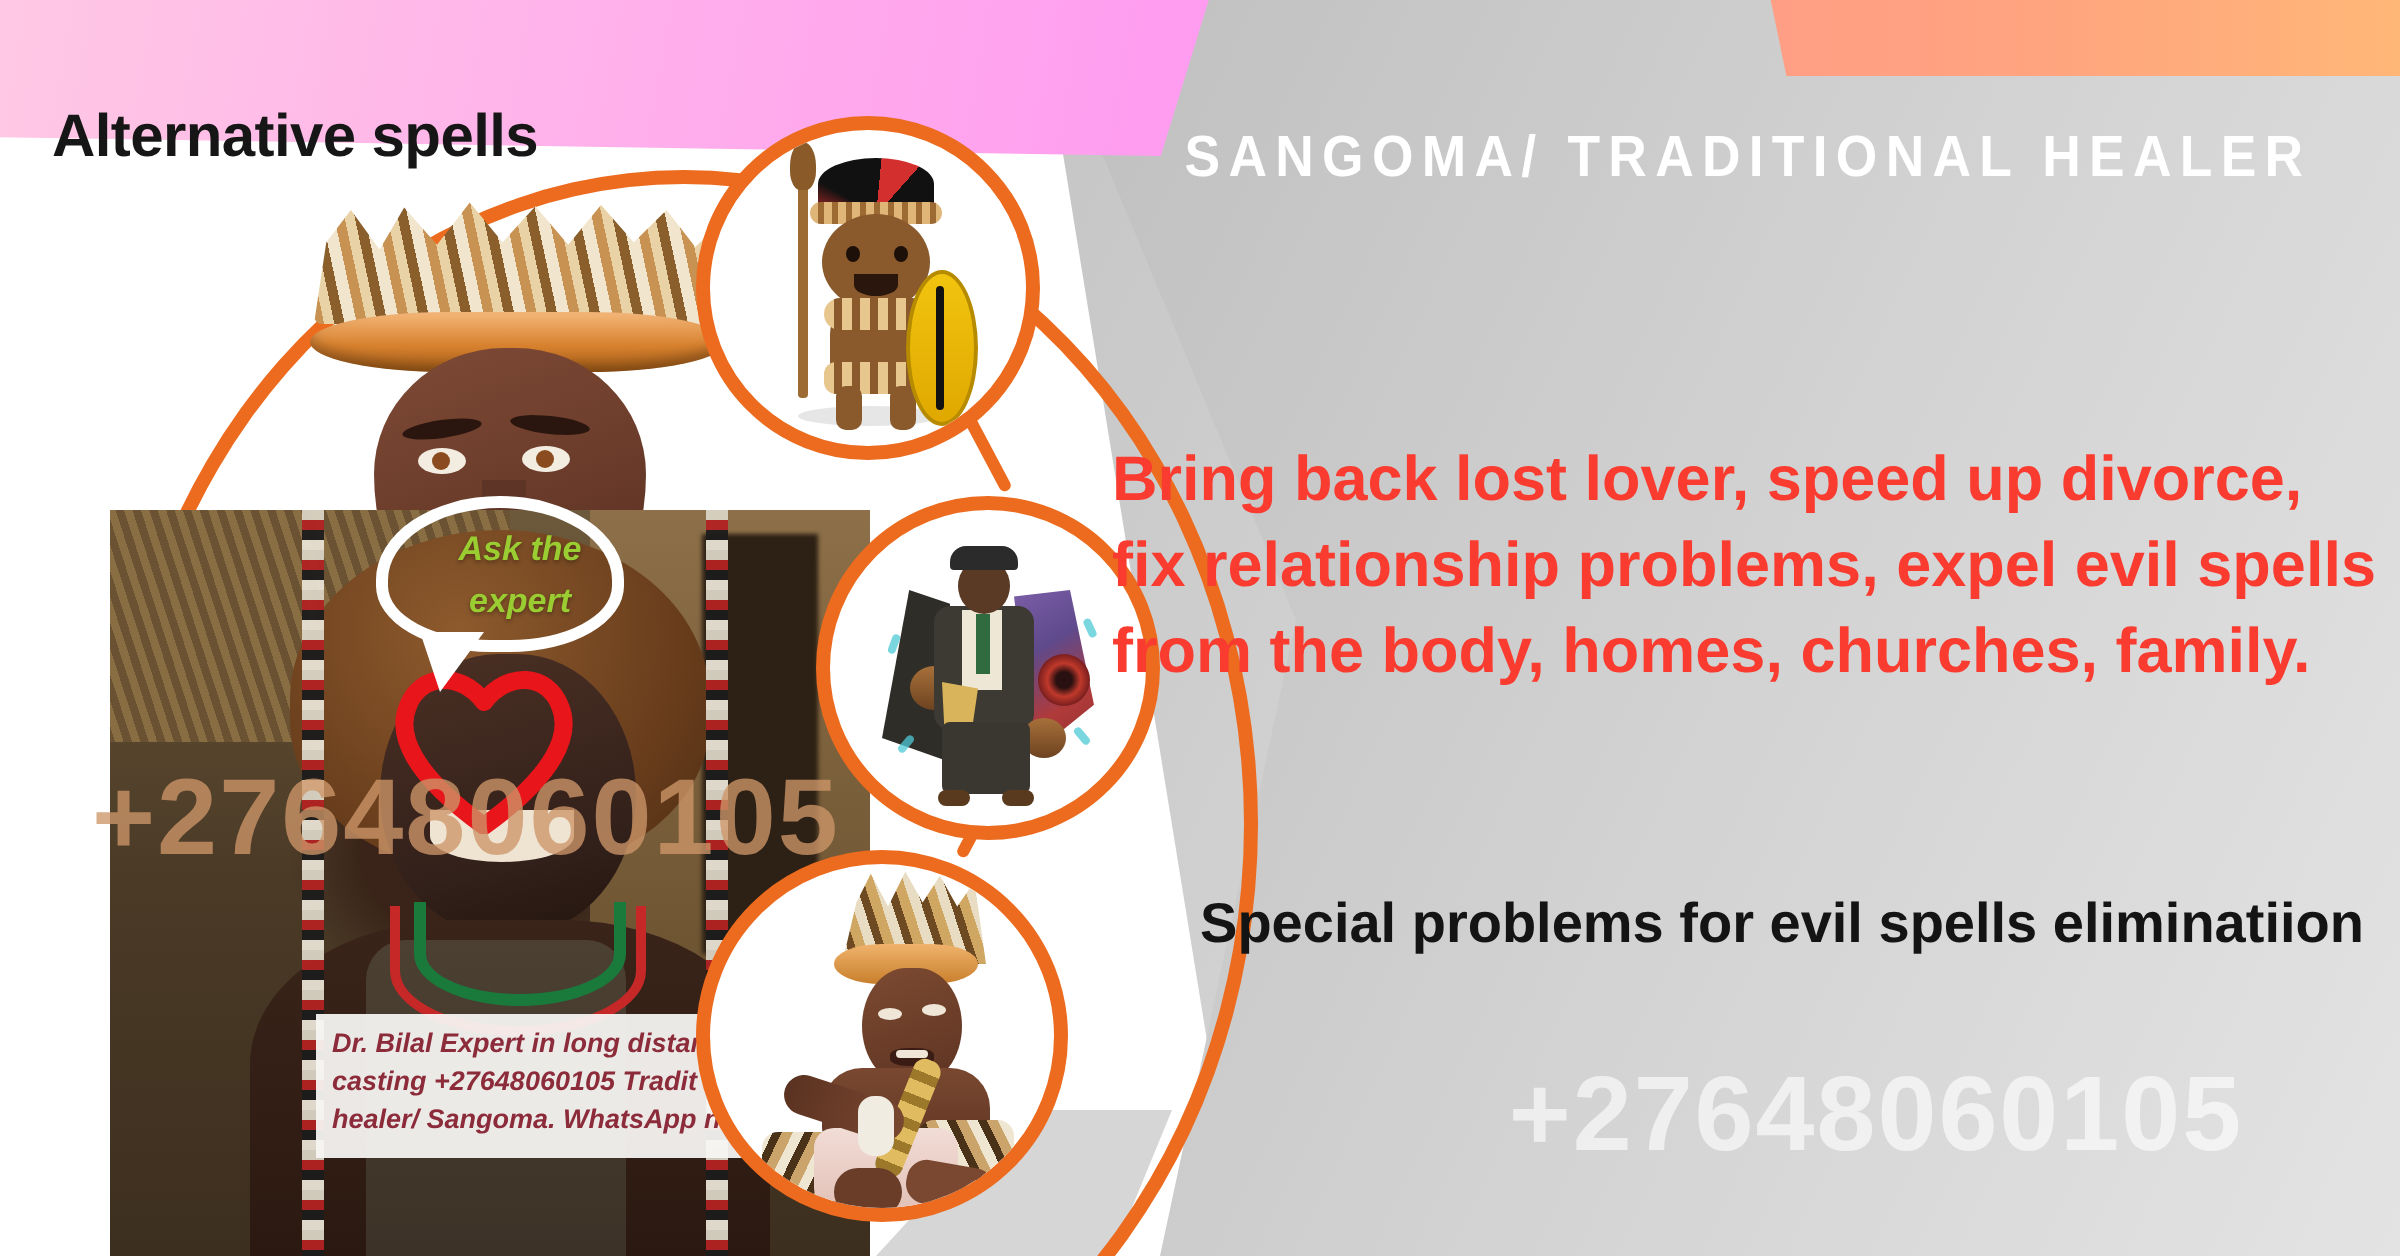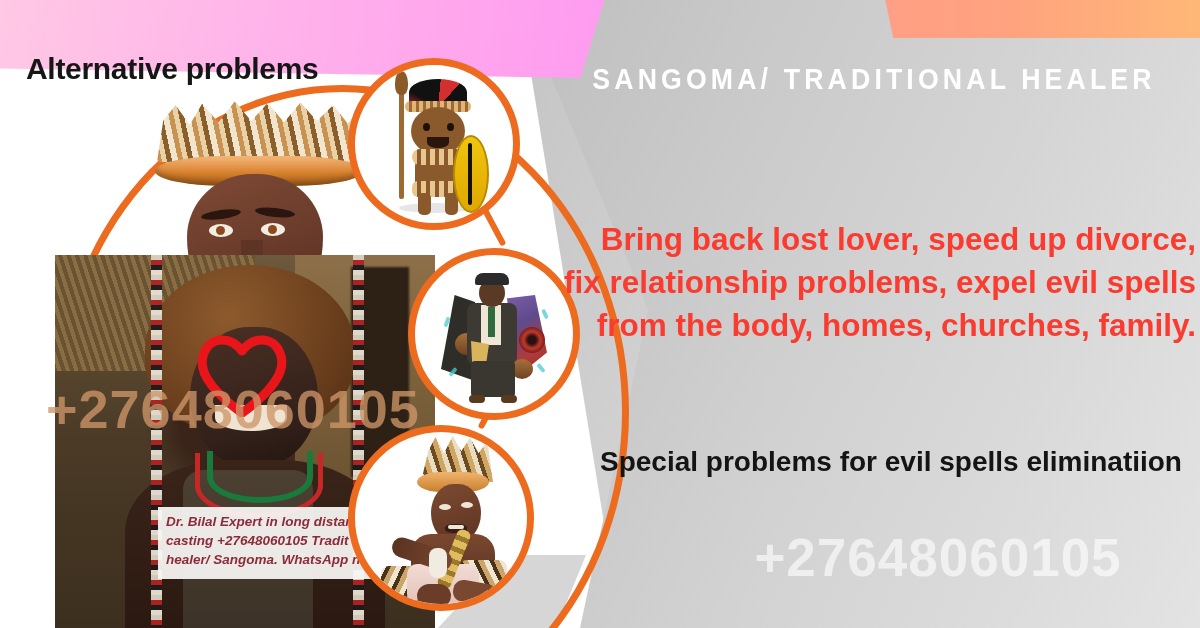--- a/index.html
+++ b/index.html
@@ -306,21 +306,21 @@
   .kicker{
     position:absolute;left:0;top:63px;width:652px;text-align:center;
     color:#ffffff;font-size:29px;font-weight:800;letter-spacing:4.5px;
     transform:scaleX(.92);transform-origin:50% 50%;
   }
   .bigname{
     position:absolute;left:0;top:103px;width:652px;text-align:center;
     color:#ffffff;font-size:62px;font-weight:700;letter-spacing:9px;line-height:68px;
   }
   .redblock{
-    position:absolute;left:8px;top:218px;width:640px;text-align:right;
+    position:absolute;left:8px;top:218px;width:640px;text-align:left;
     color:#fa3b30;font-size:31.5px;font-weight:700;line-height:43px;
   }
   .blackblock{
     position:absolute;left:38px;top:440px;width:610px;text-align:center;
     color:#141414;font-size:28px;font-weight:700;line-height:44px;
   }
   .wm-right{
     position:absolute;left:110px;top:527px;width:560px;text-align:center;
     color:rgba(255,255,255,.62);font-size:53px;font-weight:700;letter-spacing:1px;
     white-space:nowrap;
@@ -376,20 +376,24 @@
       <div class="bead-strip s1"></div>
       <div class="bead-strip s2"></div>
     </div>
 
     <div class="heart">
       <svg width="92" height="84" viewBox="0 0 92 84" xmlns="http://www.w3.org/2000/svg">
         <path d="M46 80 C 10 54, 2 34, 8 20 C 14 4, 34 2, 46 18 C 58 2, 78 4, 84 20 C 90 34, 82 54, 46 80 Z" fill="none" stroke="#e8161a" stroke-width="9" stroke-linejoin="round"></path>
       </svg>
     </div>
 
+    <div class="bubble">
+      <div class="tail"></div>
+      <div class="btxt">Ask the expert</div>
+    </div>
 
     <div class="wm-left">+27648060105</div>
 
     <div class="caption">Dr. Bilal Expert in long distan casting +27648060105 Tradit healer/ Sangoma. WhatsApp n</div>
 
   </div>
 
   <div class="connector k1"></div>
   <div class="connector k2"></div>
 
@@ -449,21 +453,21 @@
       <div class="cr-fur2"></div>
       <div class="cr-cloth"></div>
       <div class="cr-sash"></div>
       <div class="cr-arm"></div>
       <div class="cr-cuff"></div>
       <div class="cr-knee"></div>
       <div class="cr-shin"></div>
     </div>
   </div>
 
-  <div class="alt-heading">Alternative problems</div>
+  <div class="alt-heading">Alternative spells</div>
 
   <div class="rcol">
     <div class="kicker">SANGOMA/ TRADITIONAL HEALER</div>
     <div class="redblock">Bring back lost lover, speed up divorce, fix relationship problems, expel evil spells from the body, homes, churches, family.</div>
     <div class="blackblock">Special problems for  evil spells eliminatiion</div>
     <div class="wm-right">+27648060105</div>
   </div>
 
 </div>
 

